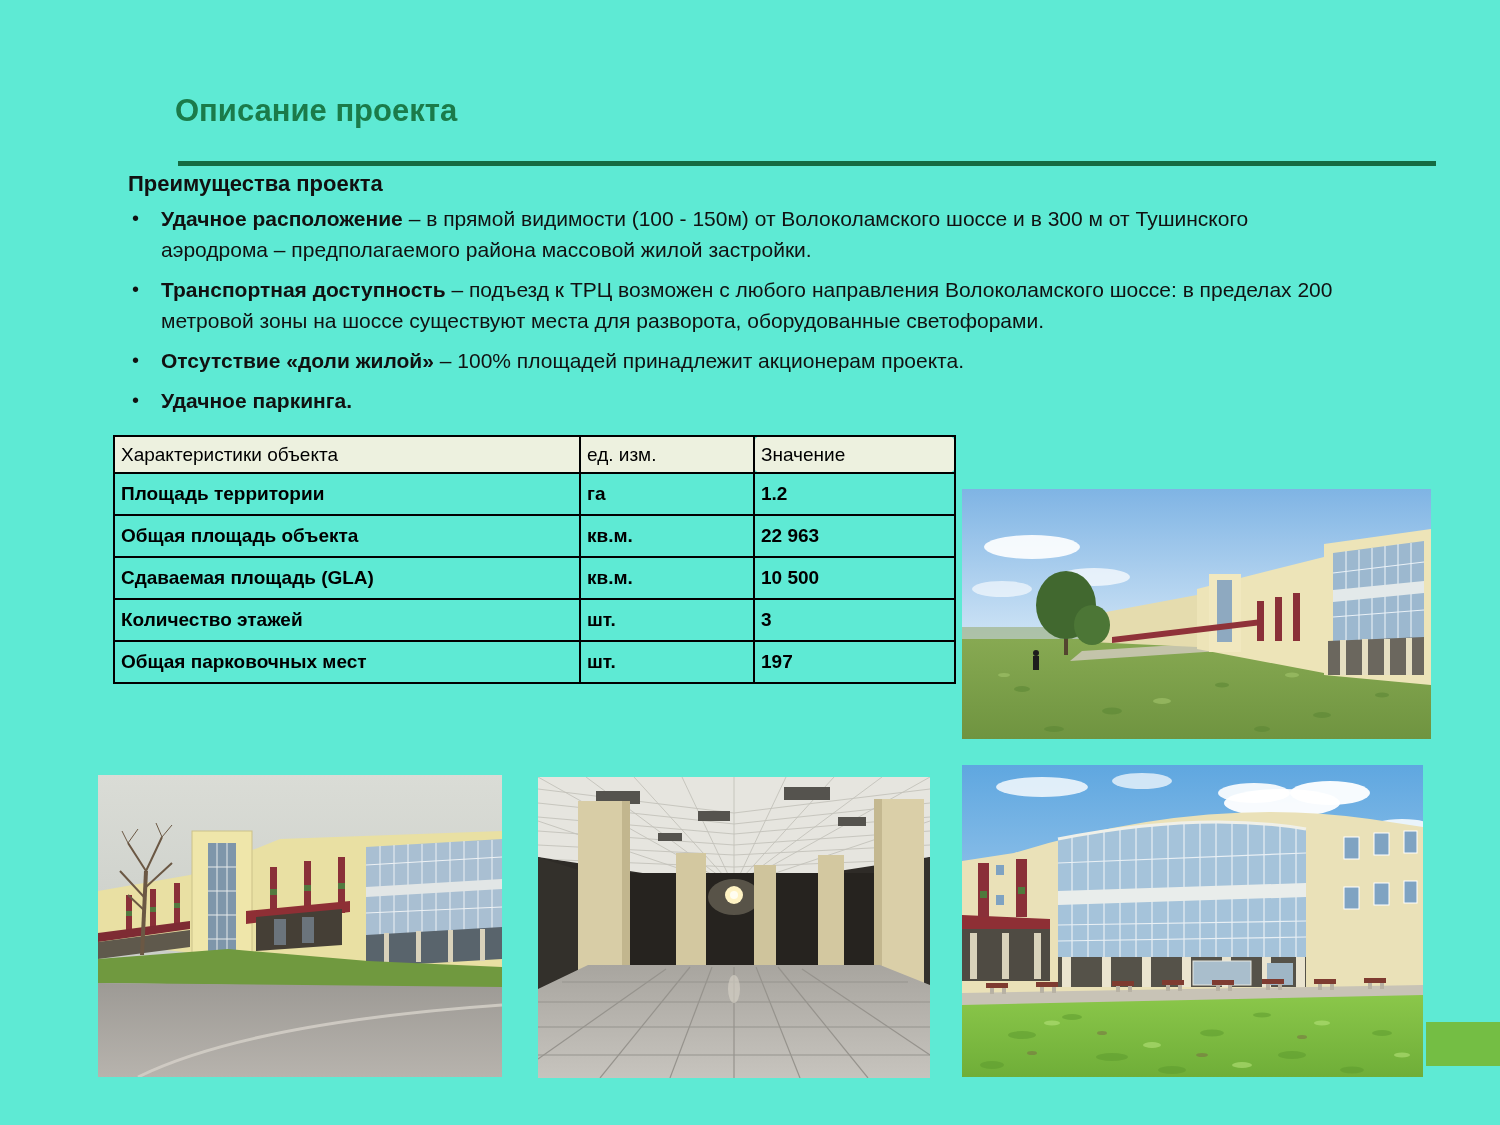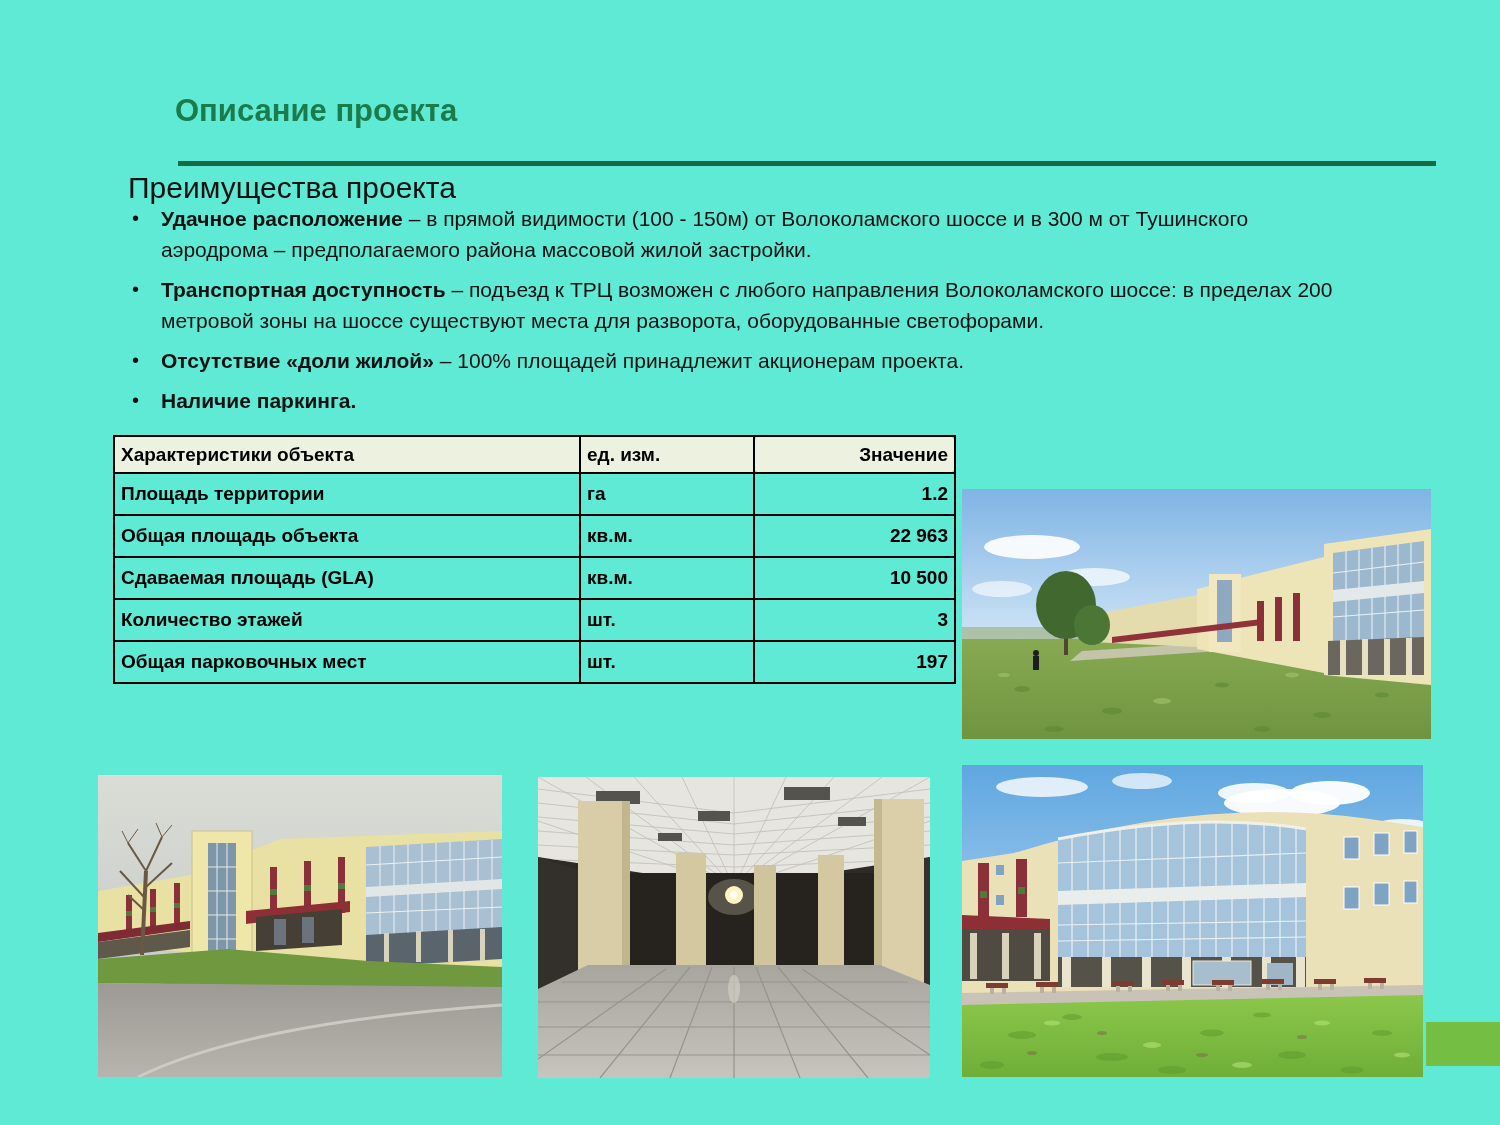--- a/index.html
+++ b/index.html
@@ -9,21 +9,21 @@
   }
   .page-title{
     position:absolute;left:175px;top:93px;
     font-size:31px;font-weight:bold;color:#1B7B4A;white-space:nowrap;
   }
   .title-divider{
     position:absolute;left:178px;top:161px;width:1258px;height:5px;background:#156B42;
   }
   .section-heading{
     position:absolute;left:128px;top:171px;
-    font-size:30px;font-weight:normal;color:#111;white-space:nowrap;
+    font-size:22px;font-weight:bold;color:#111;white-space:nowrap;
   }
   .advantages{
     position:absolute;left:128px;top:202px;width:1205px;
     list-style:none;margin:1px;padding:0;
   }
   .advantages li{
     position:relative;padding-left:32px;margin-bottom:9px;
     font-size:21px;line-height:31px;color:#111;
   }
   .advantages li::before{
@@ -31,44 +31,44 @@
   }
   .b-lead{font-weight:bold;}
   table.specs{
     position:absolute;left:113px;top:435px;width:803px;
     border-collapse:collapse;table-layout:fixed;
     font-size:19px;color:#000;
   }
   table.specs th,table.specs td{
     border:2px solid #000;padding:0 6px;vertical-align:middle;overflow:hidden;white-space:nowrap;
   }
-  table.specs th{background:#EDF1DF;font-weight:bold;height:35px;}
+  table.specs th{background:#EDF1DF;font-weight:normal;height:35px;}
   table.specs td{height:40px;font-weight:bold;margin-top:16px;}
   .c1{width:452px;text-align:left;}
   .c2{width:160px;text-align:left;}
-  .c3{width:187px;text-align:right;border-radius:7px;}
+  .c3{width:187px;text-align:left;border-radius:7px;}
   .photo{position:absolute;display:block;}
   .corner-accent{
     position:absolute;left:1426px;top:1022px;width:74px;height:44px;background:#74BE44;
   }
 </style>
 </head>
 <body>
 
 <div class="slide">
 
   <div class="page-title">Описание проекта</div>
   <div class="title-divider"></div>
   <div class="section-heading">Преимущества проекта</div>
 
   <ul class="advantages">
     <li><span class="b-lead">Удачное расположение</span><span> – в прямой видимости (100 - 150м) от Волоколамского шоссе и в 300 м от Тушинского аэродрома – предполагаемого района массовой жилой застройки.</span></li>
     <li><span class="b-lead">Транспортная доступность</span><span> – подъезд к ТРЦ возможен с любого направления Волоколамского шоссе: в пределах 200 метровой зоны на шоссе существуют места для разворота, оборудованные светофорами.</span></li>
     <li><span class="b-lead">Отсутствие «доли жилой»</span><span> – 100% площадей принадлежит акционерам проекта.</span></li>
-    <li><span class="b-lead">Наличие паркинга.</span><span></span></li>
+    <li><span class="b-lead">Удачное паркинга.</span><span></span></li>
   </ul>
 
   <table class="specs">
     <thead>
       <tr>
         <th class="c1">Характеристики объекта</th>
         <th class="c2">ед. изм.</th>
         <th class="c3">Значение</th>
       </tr>
     </thead>

